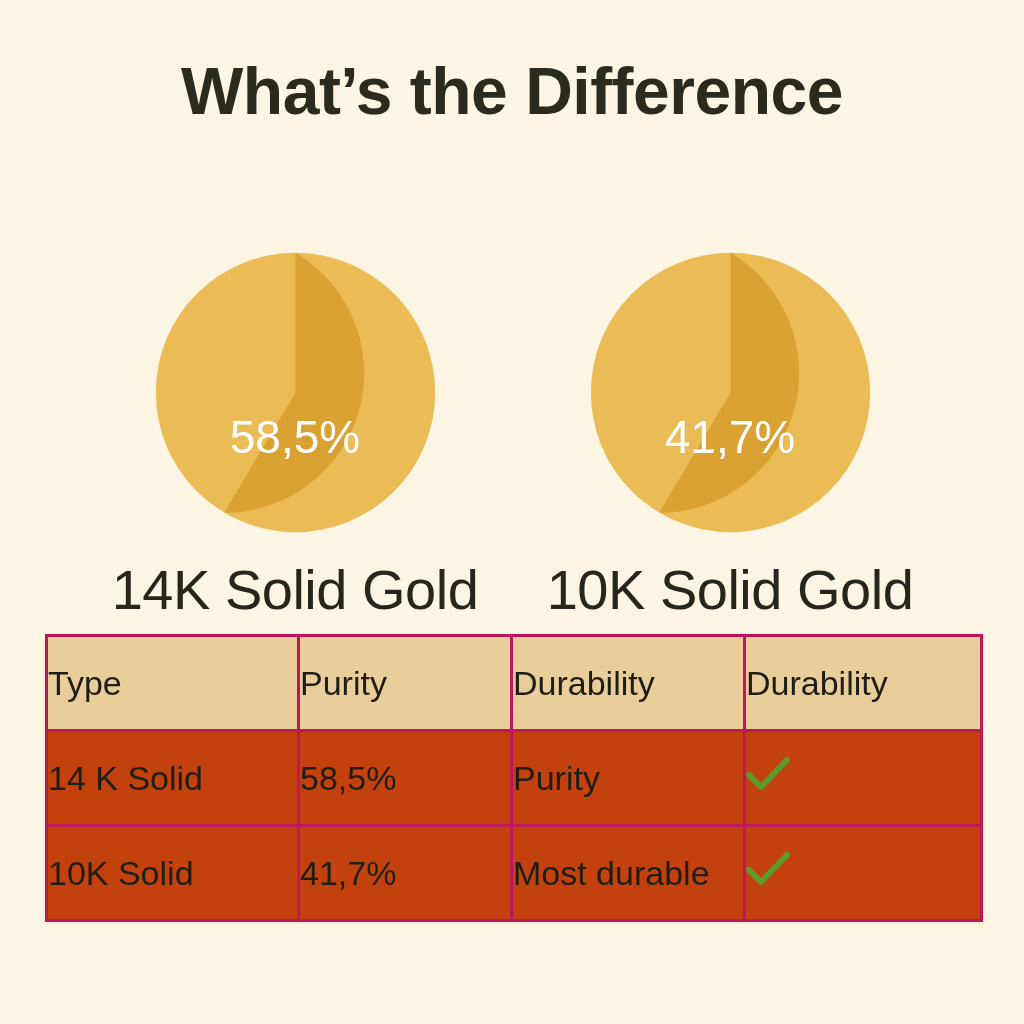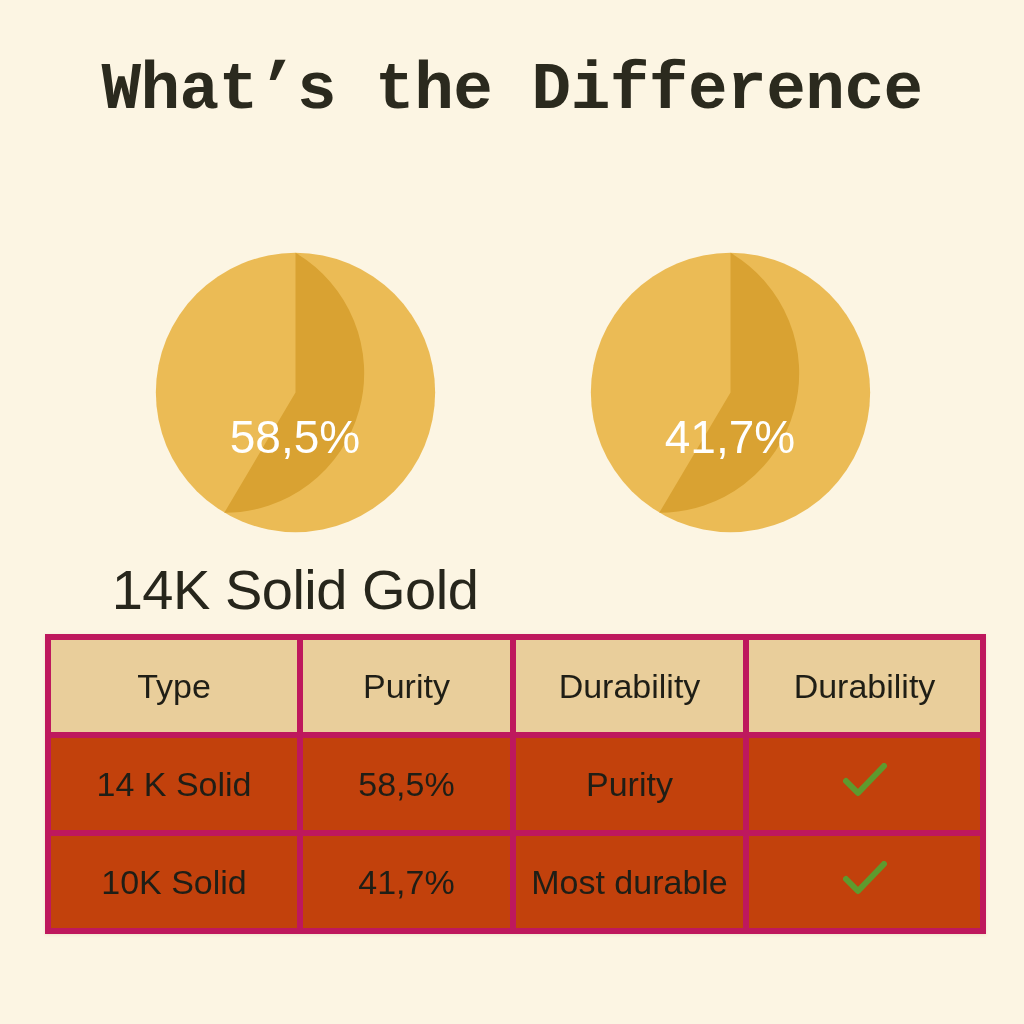--- a/index.html
+++ b/index.html
@@ -15,21 +15,21 @@
     position: relative;
   }
 
   
   #title-block {
     position: absolute;
     top: 52px;
     left: 0;
     width: 1024px;
     text-align: center;
-    font-family: Liberation Mono, monospace;
+    font-family: Liberation Sans, sans-serif;
     font-weight: bold;
     font-size: 66px;
     line-height: 78px;
     color: #2B2A1E;
     letter-spacing: -0.5px;
   }
   #title-block .tline { display: block; }
 
   
   #charts-row {
@@ -89,22 +89,22 @@
     table-layout: fixed;
     box-shadow: 0 1px 3px rgba(140,110,50,0.12);
   }
   #spec-table col.c1 { width: 252px; }
   #spec-table col.c2 { width: 213px; }
   #spec-table col.c3 { width: 233px; }
   #spec-table col.c4 { width: 237px; }
 
   #spec-table th,
   #spec-table td {
-    border: 6px solid #be185d;
-    text-align: center;
+    border: 3px solid #be185d;
+    text-align: left;
     padding: 0;
     font-weight: 400;
   }
   #spec-table thead th {
     background: #E9CE9B;
     height: 92px;
     font-size: 34px;
     color: #1F1E16;
   }
   #spec-table tbody td {
@@ -145,20 +145,21 @@
   </div>
 
   <div class="chart-cell right">
     <div class="pie-wrap">
       <svg class="pie-svg" viewBox="0 0 100 100">
         <circle cx="50" cy="50" r="49" fill="#EBBB55"></circle>
         <path d="M 50 50 L 50 1 A 49 49 0 0 1 25.0 92.2 Z" fill="#D9A232"></path>
       </svg>
       <div class="pie-value">41,7%</div>
     </div>
+    <div class="chart-label">10K Solid Gold</div>
   </div>
 
 </div>
 
 <table id="spec-table">
   <colgroup>
     <col class="c1">
       <col class="c2">
       <col class="c3">
       <col class="c4">

